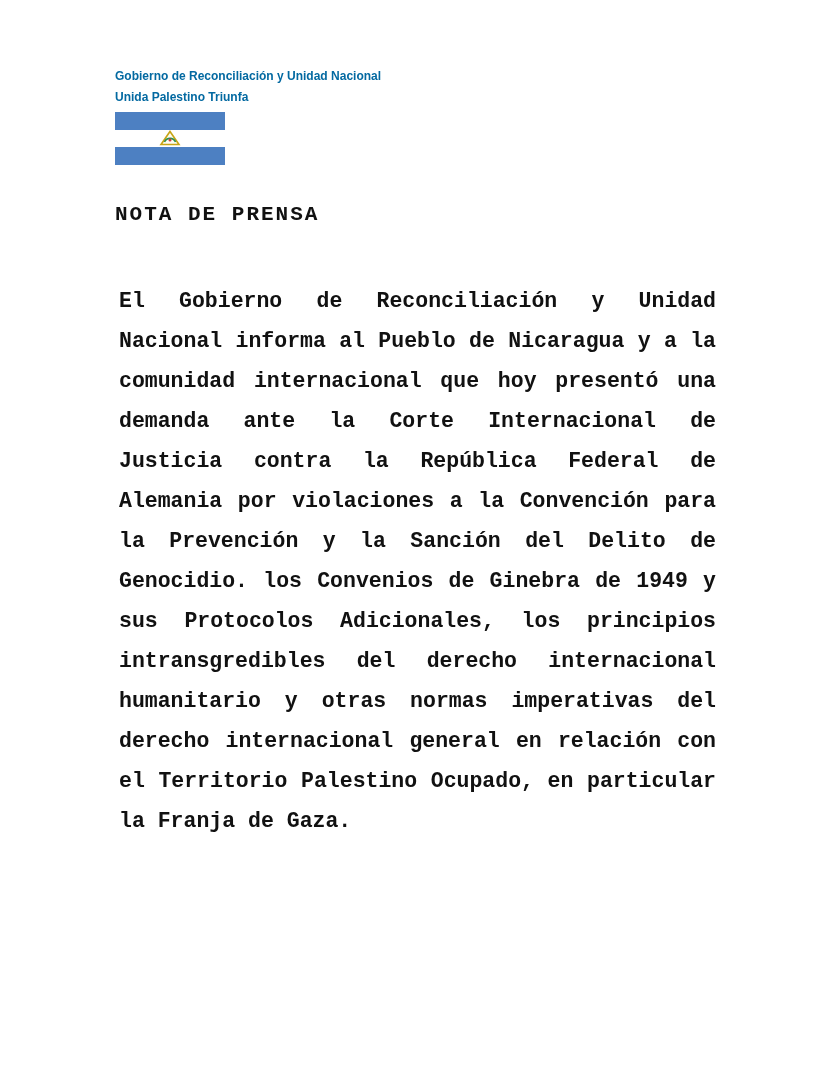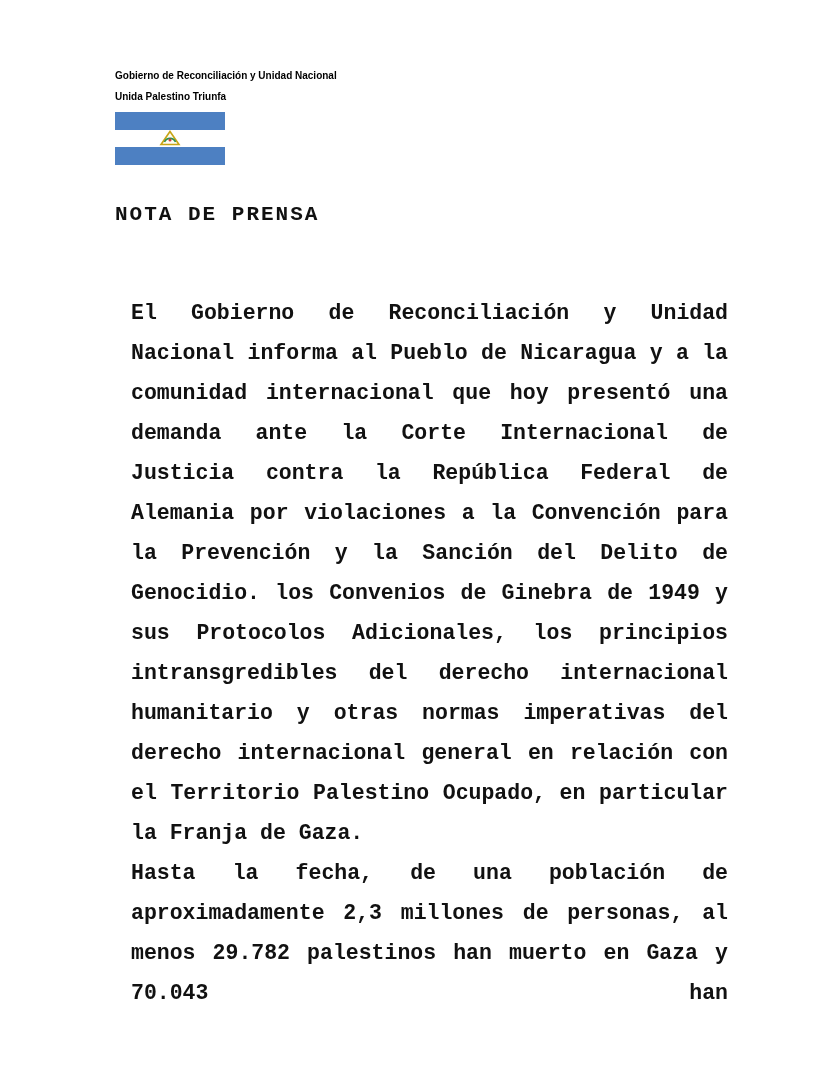--- a/index.html
+++ b/index.html
@@ -15,23 +15,23 @@
     overflow: hidden;
     color: #131313;
     font-family: "Liberation Mono", "DejaVu Sans Mono", monospace;
   }
   .letterhead {
     position: absolute;
     left: 115px;
     top: 66px;
     font-family: "Liberation Sans", "DejaVu Sans", sans-serif;
     font-weight: 700;
-    font-size: 10px;
+    font-size: 12px;
     line-height: 20.5px;
-    color: #000000;
+    color: #0369a1;
     white-space: nowrap;
   }
   .flag {
     position: absolute;
     left: 115px;
     top: 112px;
     width: 110px;
     height: 53px;
   }
   .doc-title {
@@ -44,21 +44,21 @@
     font-weight: 700;
     letter-spacing: 2px;
     color: #111111;
     white-space: nowrap;
     text-align: right;
   }
   .para {
     position: absolute;
     left: 115px;
     width: 597px;
-    margin: 16px;
+    margin: 4px;
     font-family: "Liberation Mono", "DejaVu Sans Mono", monospace;
     font-size: 21.5px;
     font-weight: 700;
     line-height: 40px;
     text-align: justify;
     color: #111111;
   }
   .para-1 {
     top: 277px;
   }
@@ -87,15 +87,14 @@
         <path d="M 49.5 30 A 6 6 0 0 1 60.5 30" fill="none" stroke-width="1.6" stroke="#2f8f4e"></path>
         <circle cx="55" cy="28" r="1.5" fill="#d23b3b"></circle>
       </g>
     </svg>
   </div>
 
   <h1 class="doc-title">NOTA DE PRENSA</h1>
 
   <p class="para para-1">El Gobierno de Reconciliación y Unidad Nacional informa al Pueblo de Nicaragua y a la comunidad internacional que hoy presentó una demanda ante la Corte Internacional de Justicia contra la República Federal de Alemania por violaciones a la Convención para la Prevención y la Sanción del Delito de Genocidio. los Convenios de Ginebra de 1949 y sus Protocolos Adicionales, los principios intransgredibles del derecho internacional humanitario y otras normas imperativas del derecho internacional general en relación con el Territorio Palestino Ocupado, en particular la Franja de Gaza.</p>
 
-  <p class="para para-2">Hasta la fecha, de una población de aproximadamente 2,3 millones de personas, al menos 29.782 palestinos han muerto en Gaza y 70.043 han</p>
 
 </div>
 
 </body></html>

